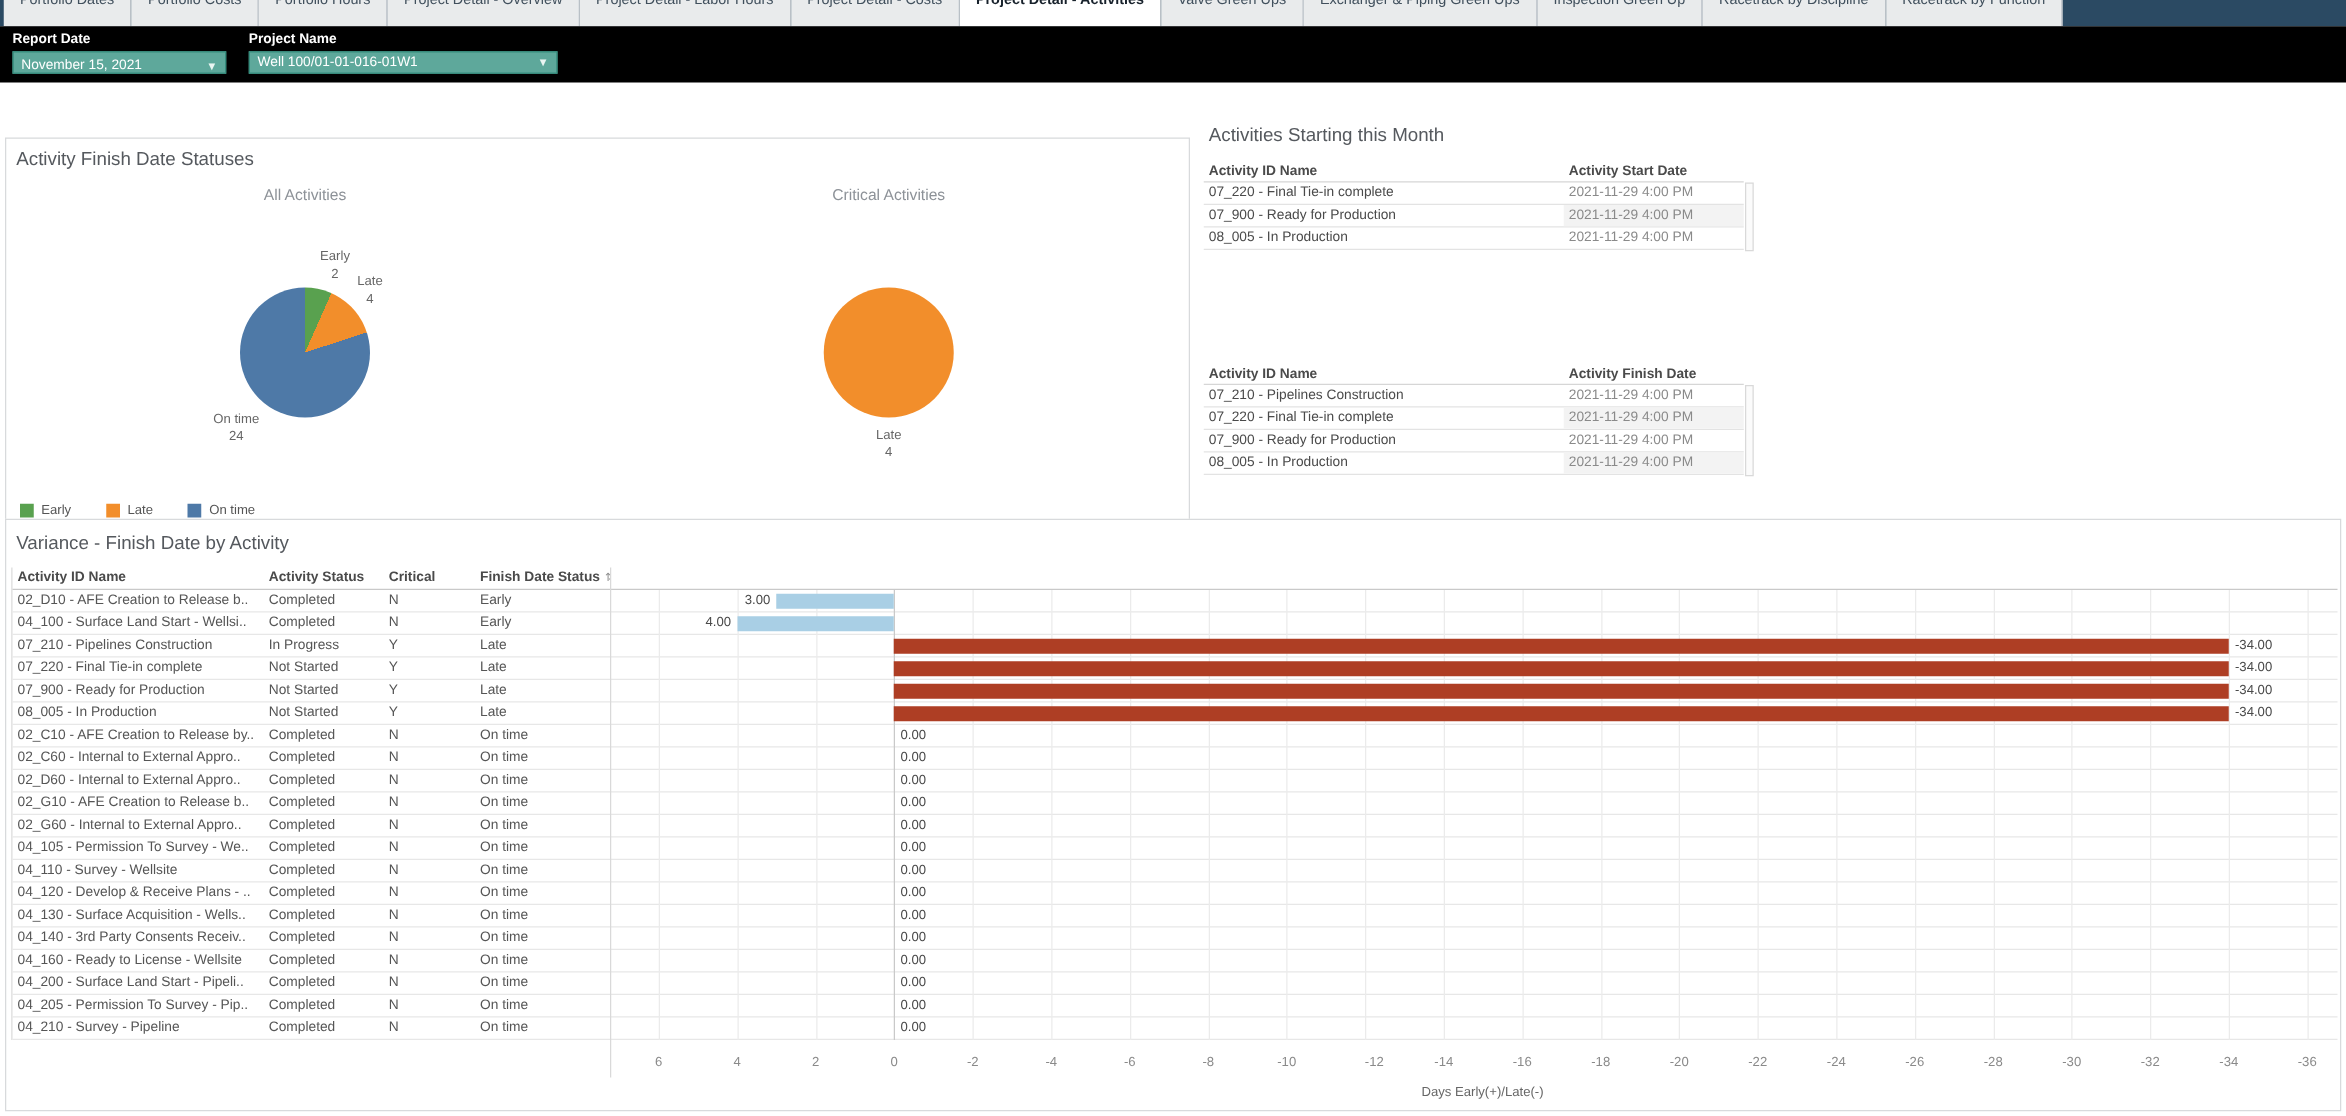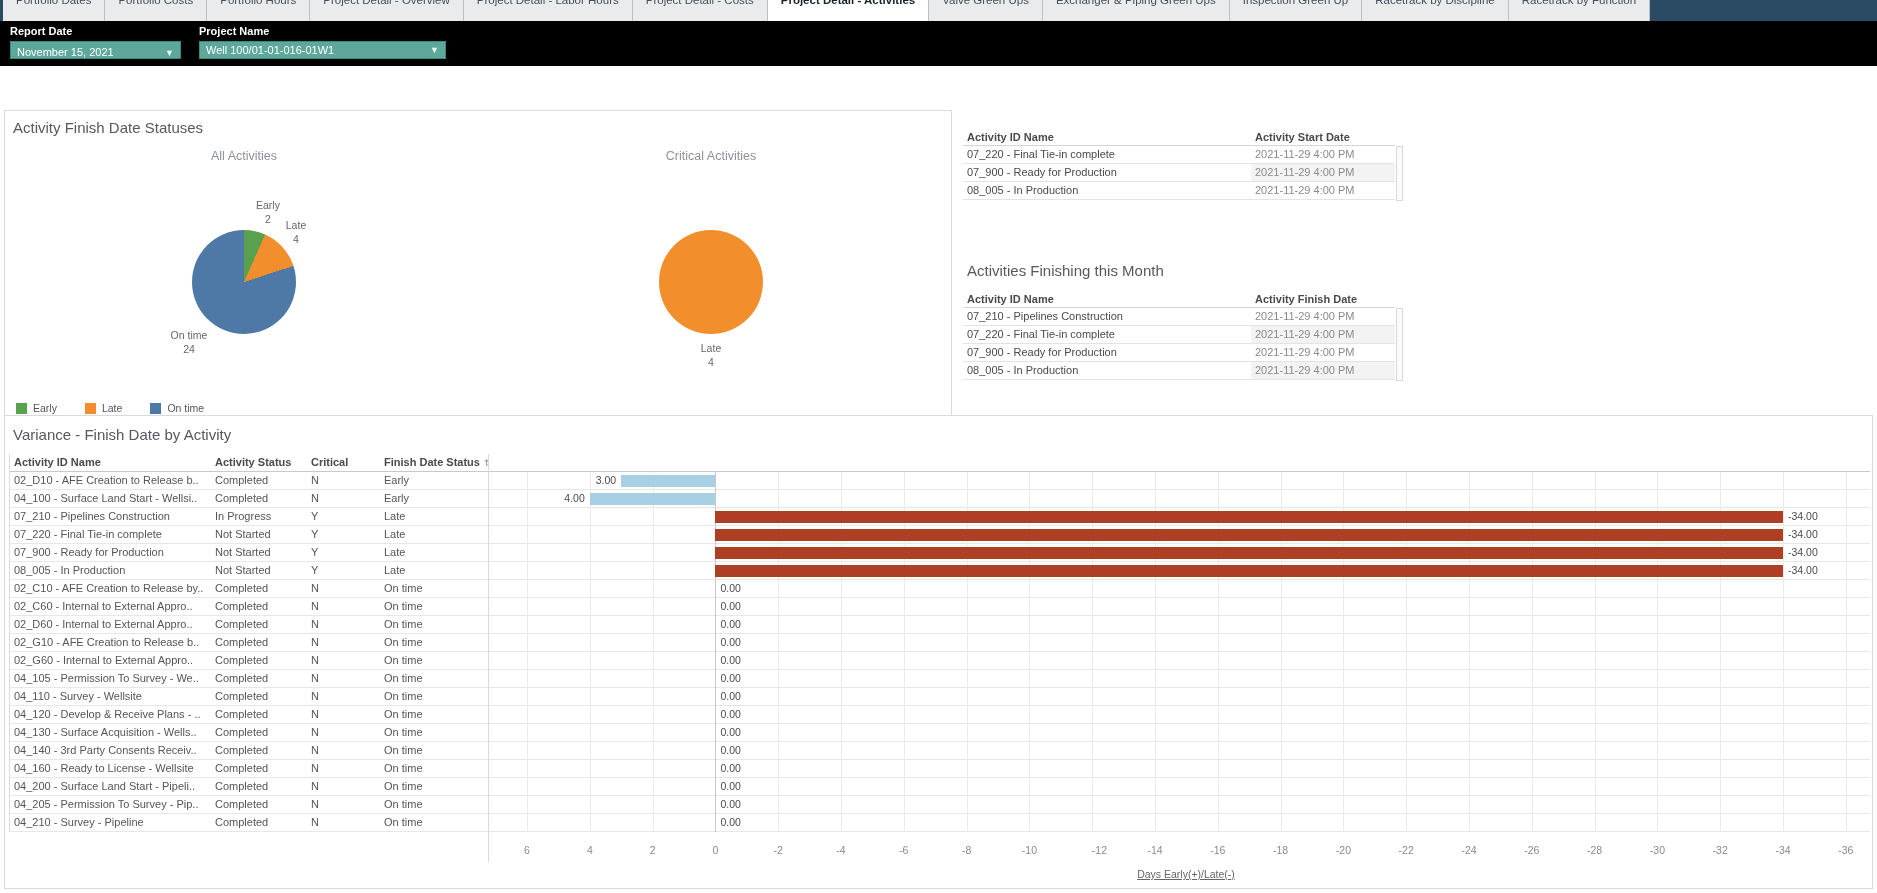--- a/index.html
+++ b/index.html
@@ -67,21 +67,21 @@
   .v-grid { position:absolute; left:478px; top:0; width:1385px; height:360px; }
   .gline { position:absolute; top:0; bottom:0; width:1px; background:#ebebeb; }
   .gline.zero { background:#c9c9c9; }
   .chart-sep { position:absolute; left:478px; top:0; height:408px; border-left:1px solid #d9d9d9; }
   .v-left-edge { border-left:1px solid #dcdcdc; }
   .vchart { position:relative; }
   .bar { position:absolute; top:3px; height:12px; cursor:pointer; }
   .bar-label { position:absolute; top:0; height:18px; line-height:17px; font-size:10.5px; color:#4a4a4a; white-space:nowrap; }
   .v-axis { position:absolute; left:478px; top:390px; width:1385px; height:14px; }
   .tick-label { position:absolute; top:0; width:40px; text-align:center; font-size:10.5px; color:#8a8a8a; }
-  .axis-label { position:absolute; left:1026px; top:414px; width:300px; text-align:center; font-size:10.5px; color:#666;text-decoration:underline; }
+  .axis-label { position:absolute; left:1026px; top:414px; width:300px; text-align:center; font-size:10.5px; color:#666; }
 </style>
 </head>
 <body>
 
 <div class="page">
 
   <div class="tabbar">
       <div class="tab">Portfolio Dates</div>
       <div class="tab">Portfolio Costs</div>
       <div class="tab">Portfolio Hours</div>
@@ -149,20 +149,21 @@
           <div class="lg-label">Late</div>
         </div>
         <div class="lg-item">
           <div class="lg-swatch" style="background: rgb(78, 121, 167);"></div>
           <div class="lg-label">On time</div>
         </div>
       </div>
   </div>
 
   <div class="month-block" style="top:100px; height:130px;">
+    <div class="ptitle">Activities Starting this Month</div>
     <div class="mtable">
       <div class="mhead">
         <div class="tcell">Activity ID Name</div>
         <div class="tcell">Activity Start Date</div>
       </div>
       <div>
           <div class="trow">
             <div class="tcell tcell-name">07_220 - Final Tie-in complete</div>
             <div class="tcell tcell-date">2021-11-29 4:00 PM</div>
           </div>
@@ -173,21 +174,20 @@
           <div class="trow">
             <div class="tcell tcell-name">08_005 - In Production</div>
             <div class="tcell tcell-date">2021-11-29 4:00 PM</div>
           </div>
         </div>
     </div>
     <div class="scroll-strip" style="top:46px; height:55px;"></div>
   </div>
 
   <div class="month-block" style="top:262px; height:145px;">
-    <div class="ptitle">Activities Finishing this Month</div>
     <div class="mtable">
       <div class="mhead">
         <div class="tcell">Activity ID Name</div>
         <div class="tcell">Activity Finish Date</div>
       </div>
       <div>
           <div class="trow">
             <div class="tcell tcell-name">07_210 - Pipelines Construction</div>
             <div class="tcell tcell-date">2021-11-29 4:00 PM</div>
           </div>

